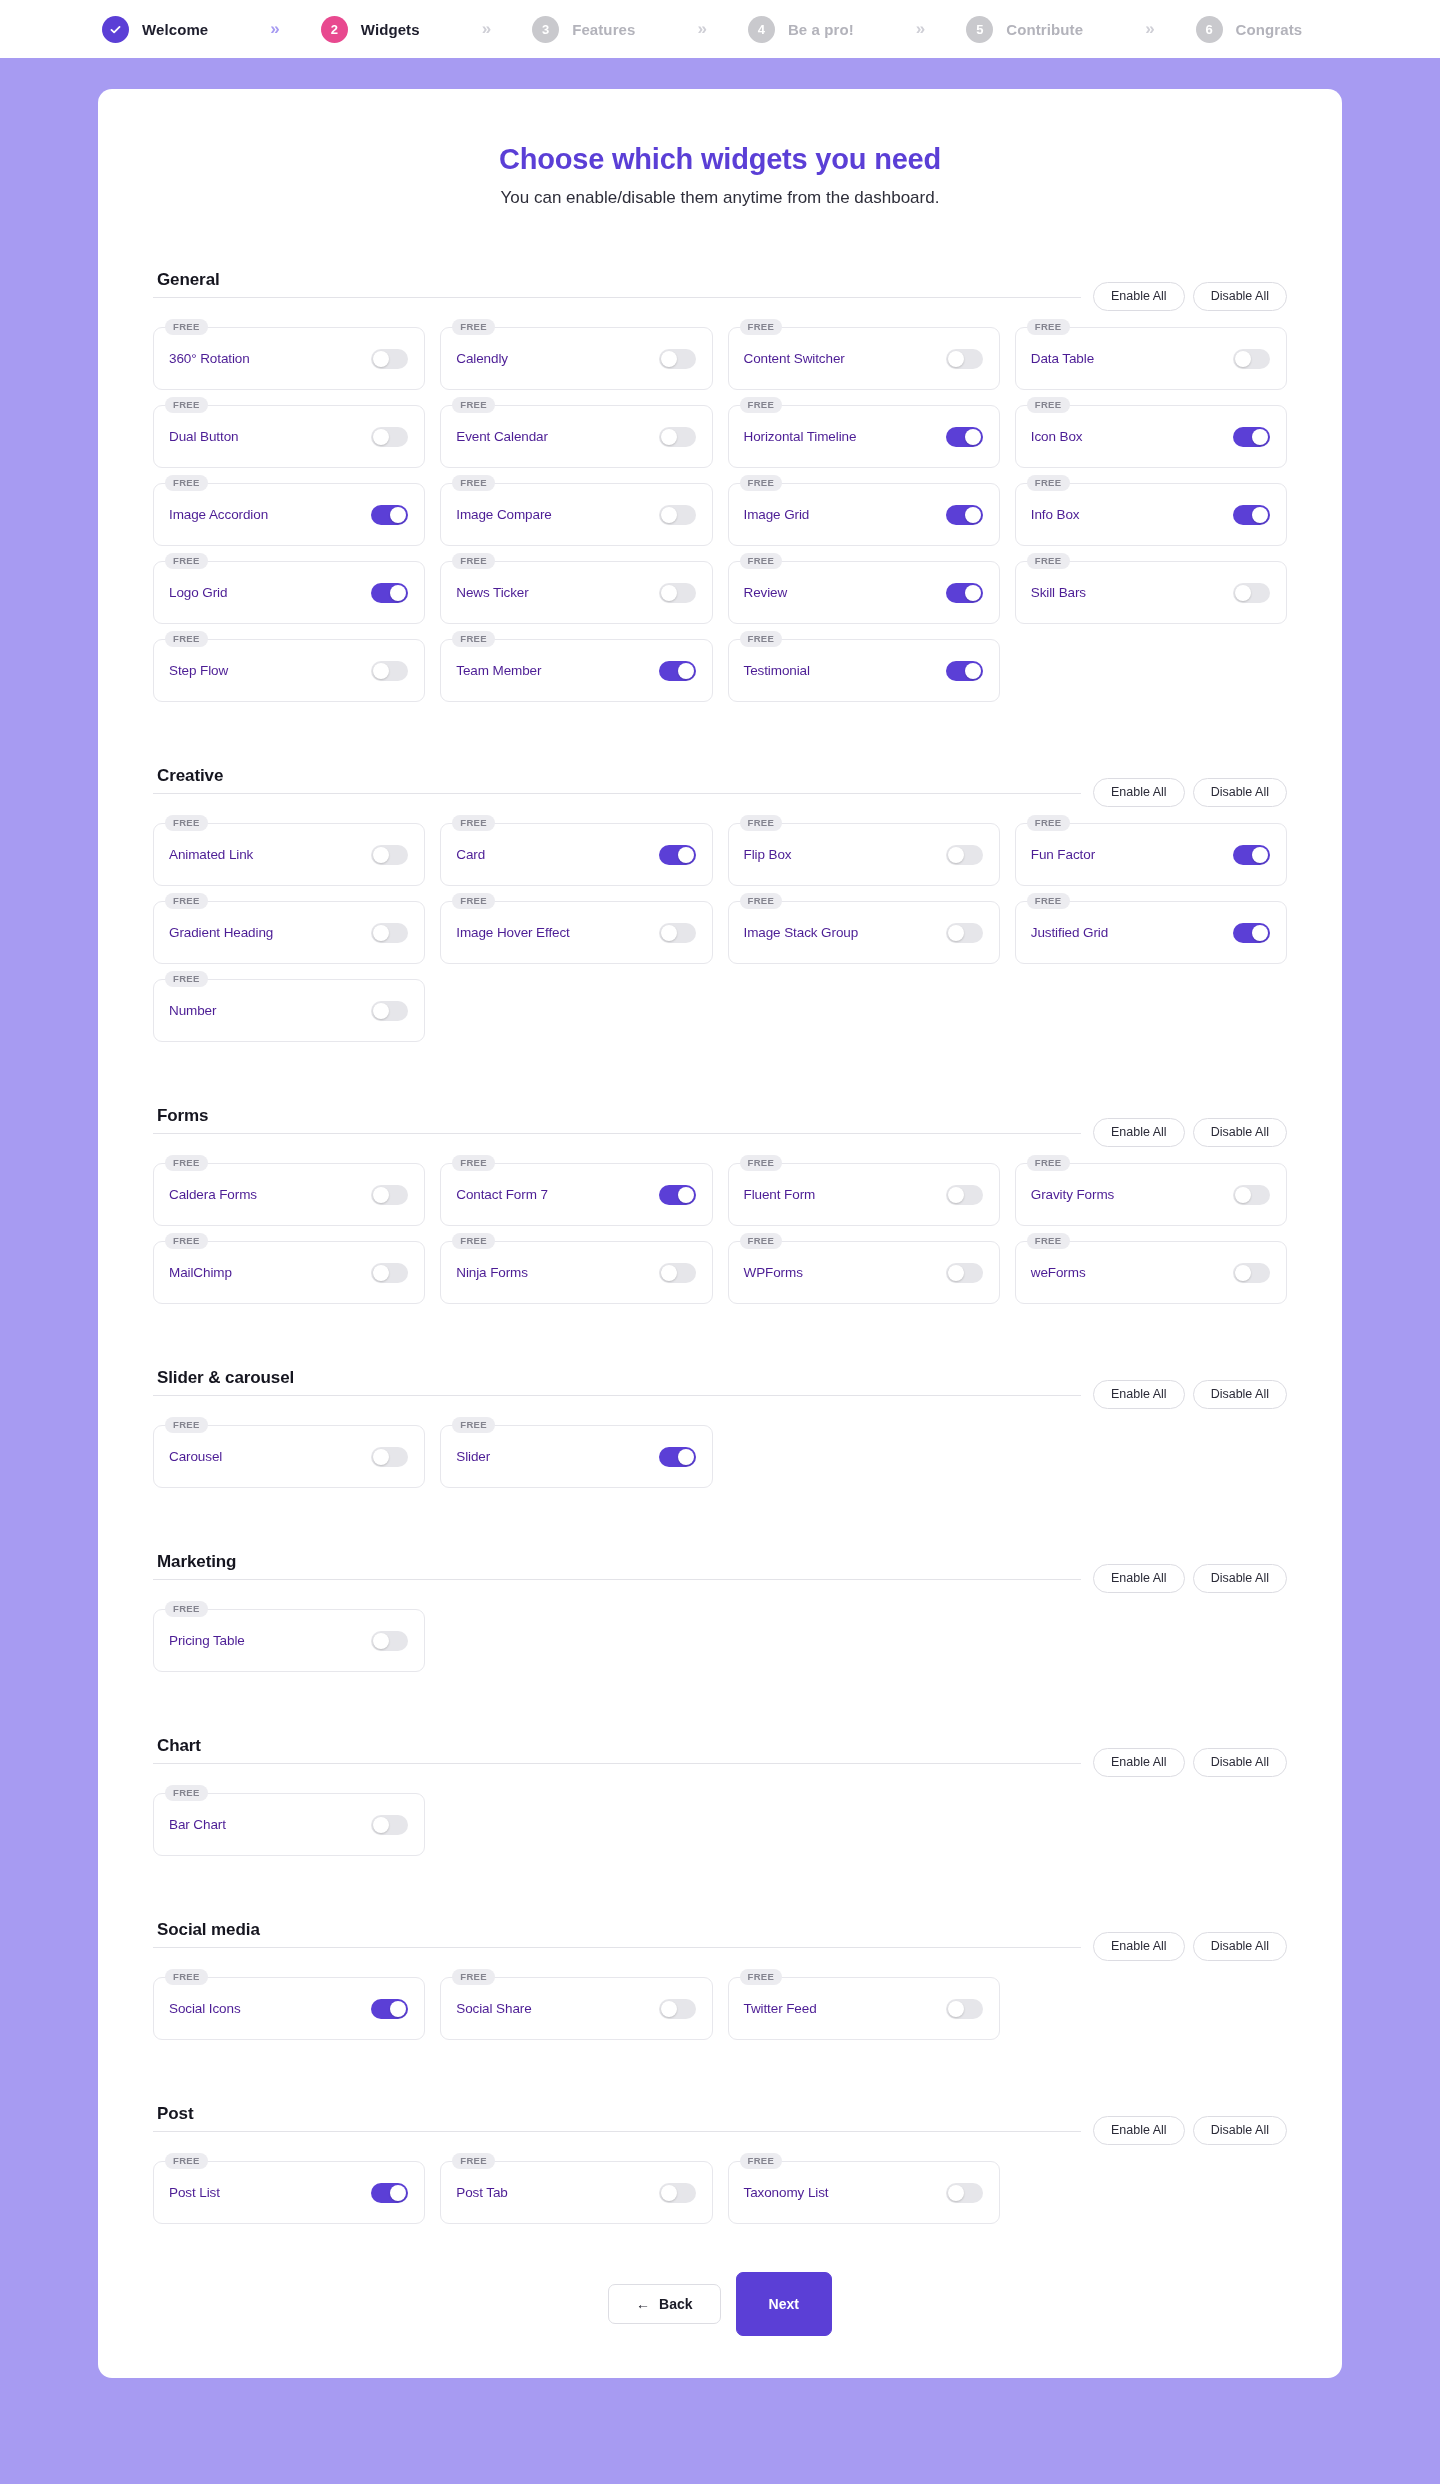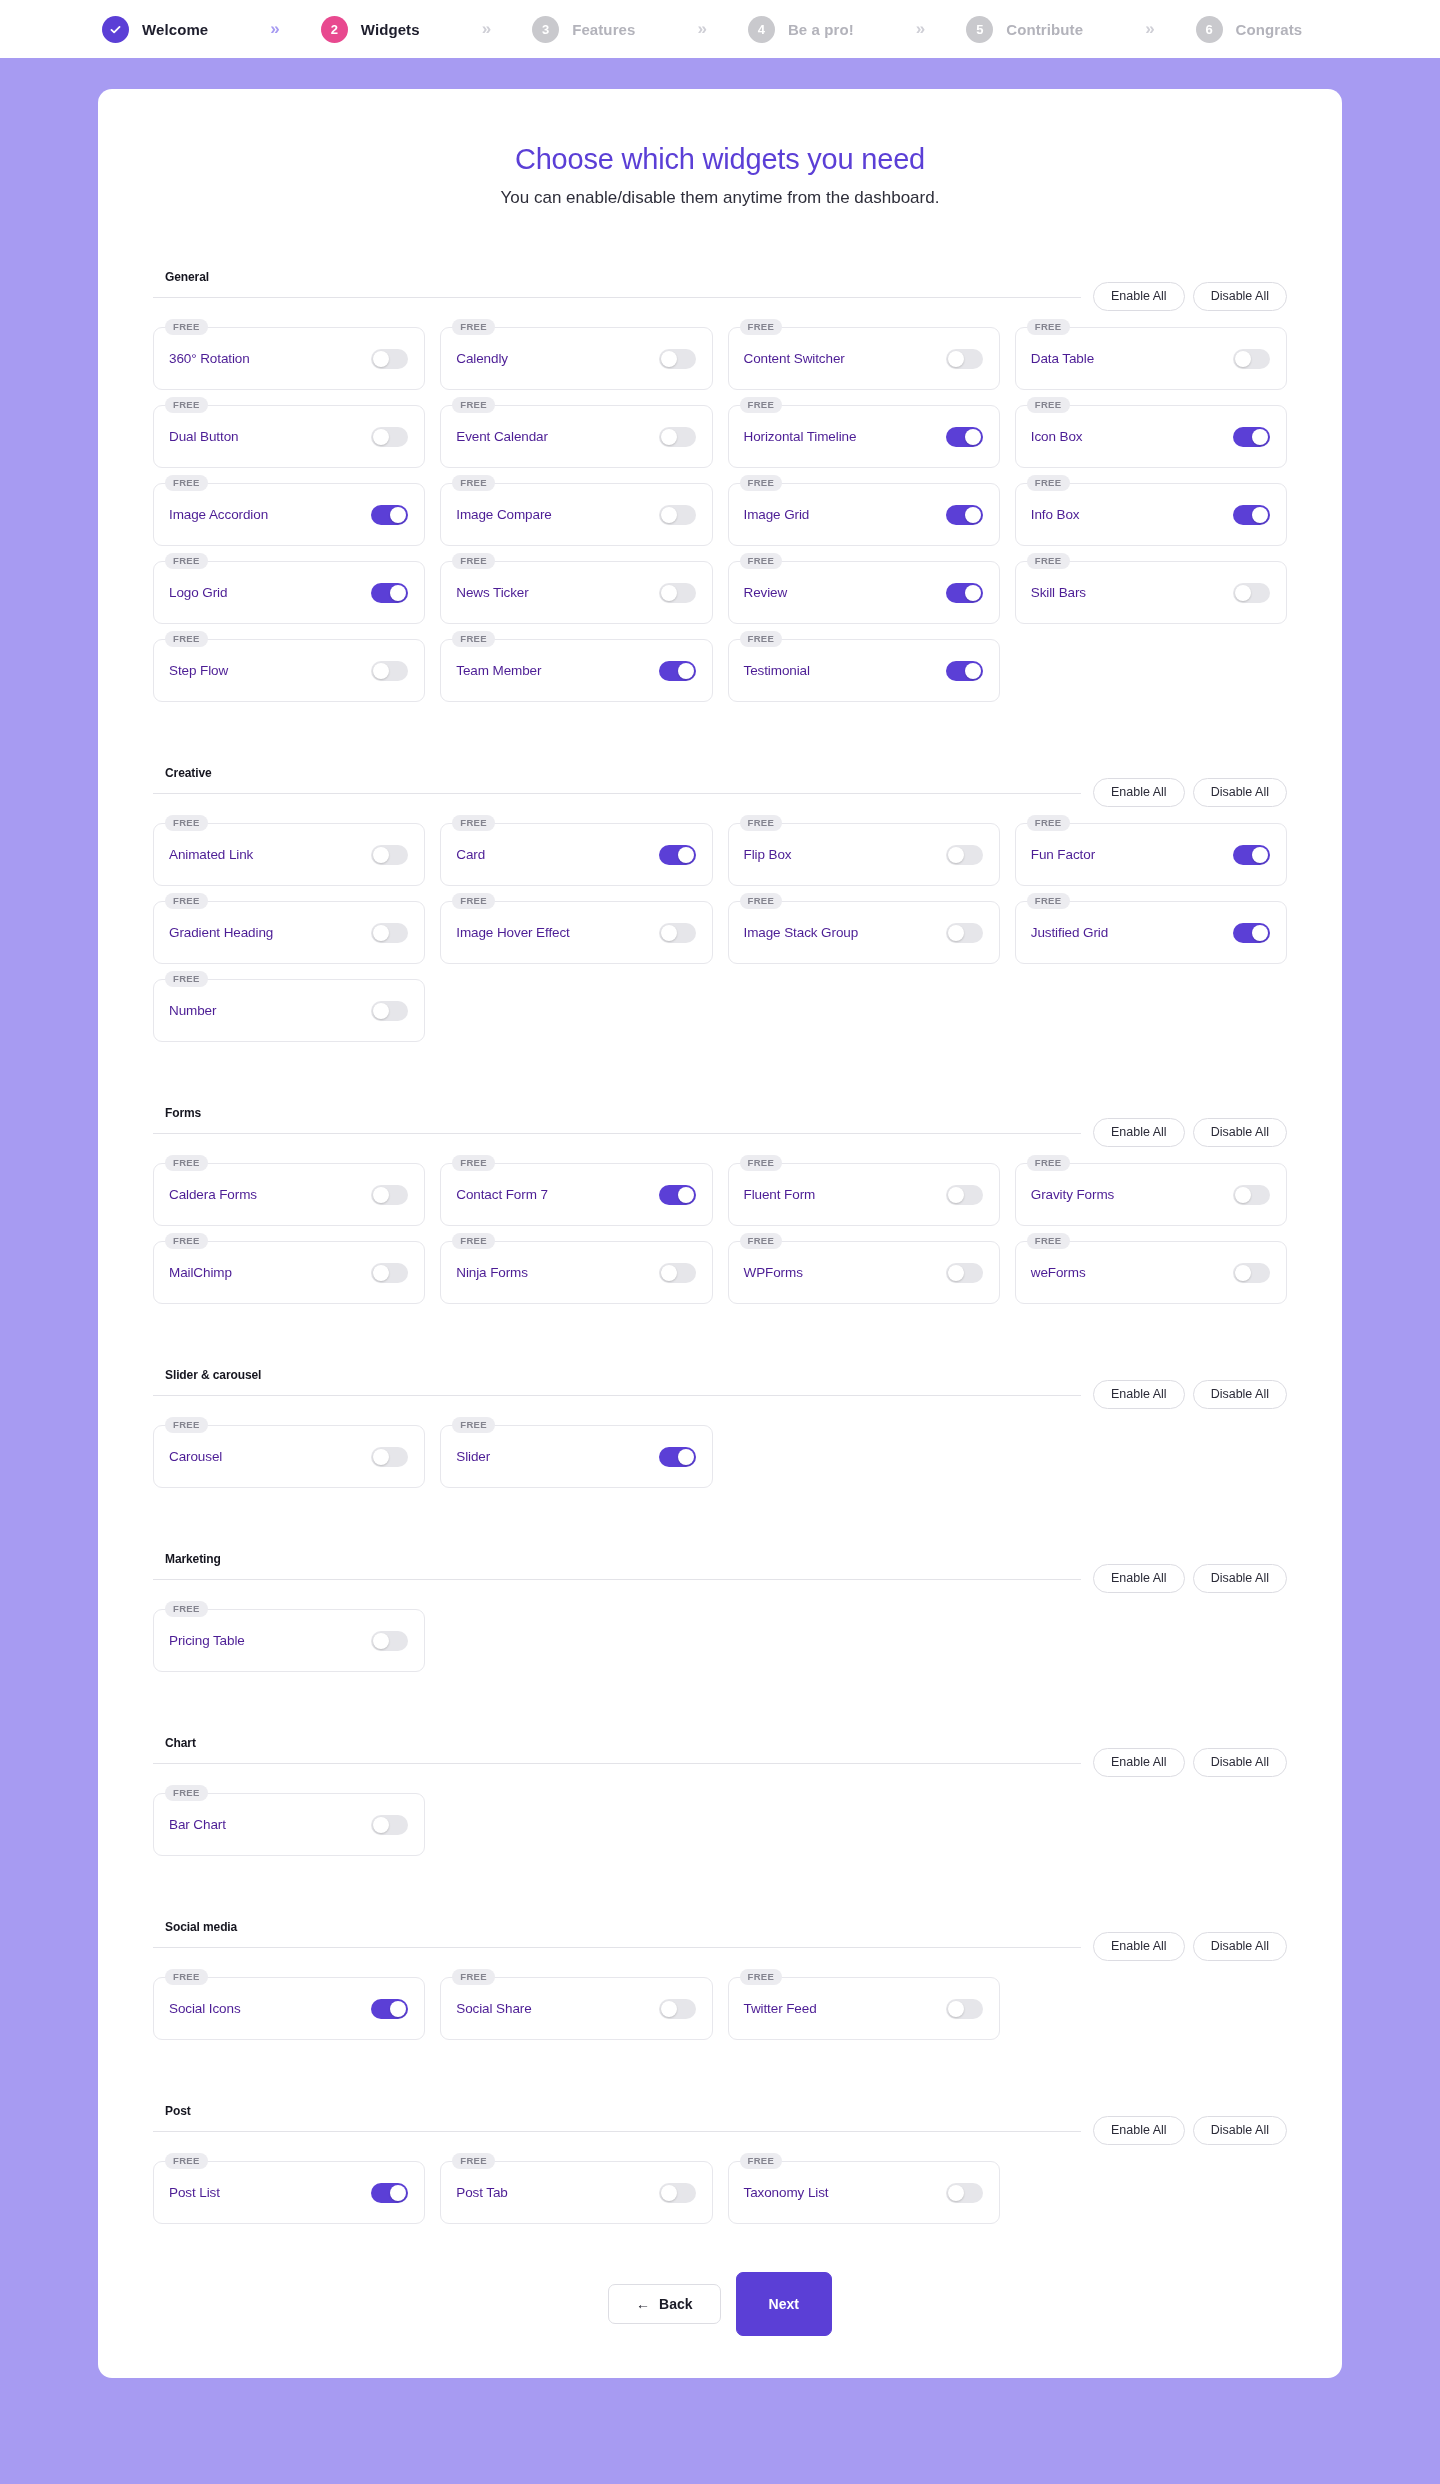--- a/index.html
+++ b/index.html
@@ -68,44 +68,44 @@
     width: 1244px;
     margin: 0 auto;
     background: #ffffff;
     border-radius: 14px;
     padding: 54px 55px 42px 55px;
   }
 
   .title {
     text-align: center;
     font-size: 29px;
-    font-weight: normal;
+    font-weight: bold;
     color: #5b3fd6;
     letter-spacing: -.2px;
   }
   .subtitle {
     text-align: center;
     font-size: 17px;
     color: #2e2e3a;
     margin-top: 12px;
   }
 
   
   .section { margin-top: 64px; }
   .section:first-of-type { margin-top: 62px; }
 
   .section-head {
     position: relative;
     height: 40px;
   }
   .section-title {
     position: absolute;
-    left: 12px;
+    left: 4px;
     top: 0;
-    font-size: 12px;
+    font-size: 17px;
     font-weight: bold;
     color: #15151f;
     background: #ffffff;
     padding-right: 10px;
     letter-spacing: -.1px;
   }
   .section-rule {
     position: absolute;
     left: 0;
     right: 0;

